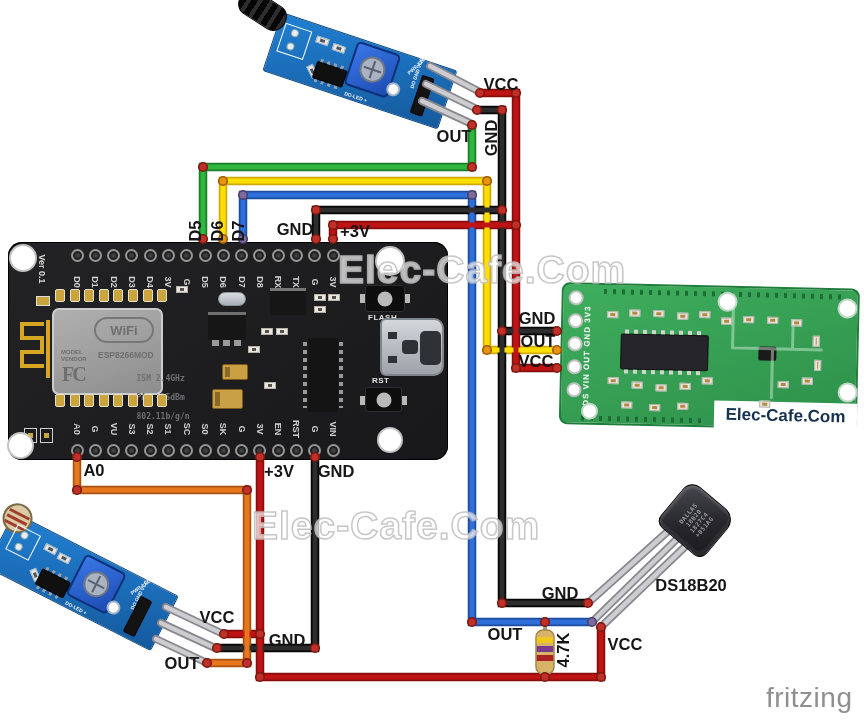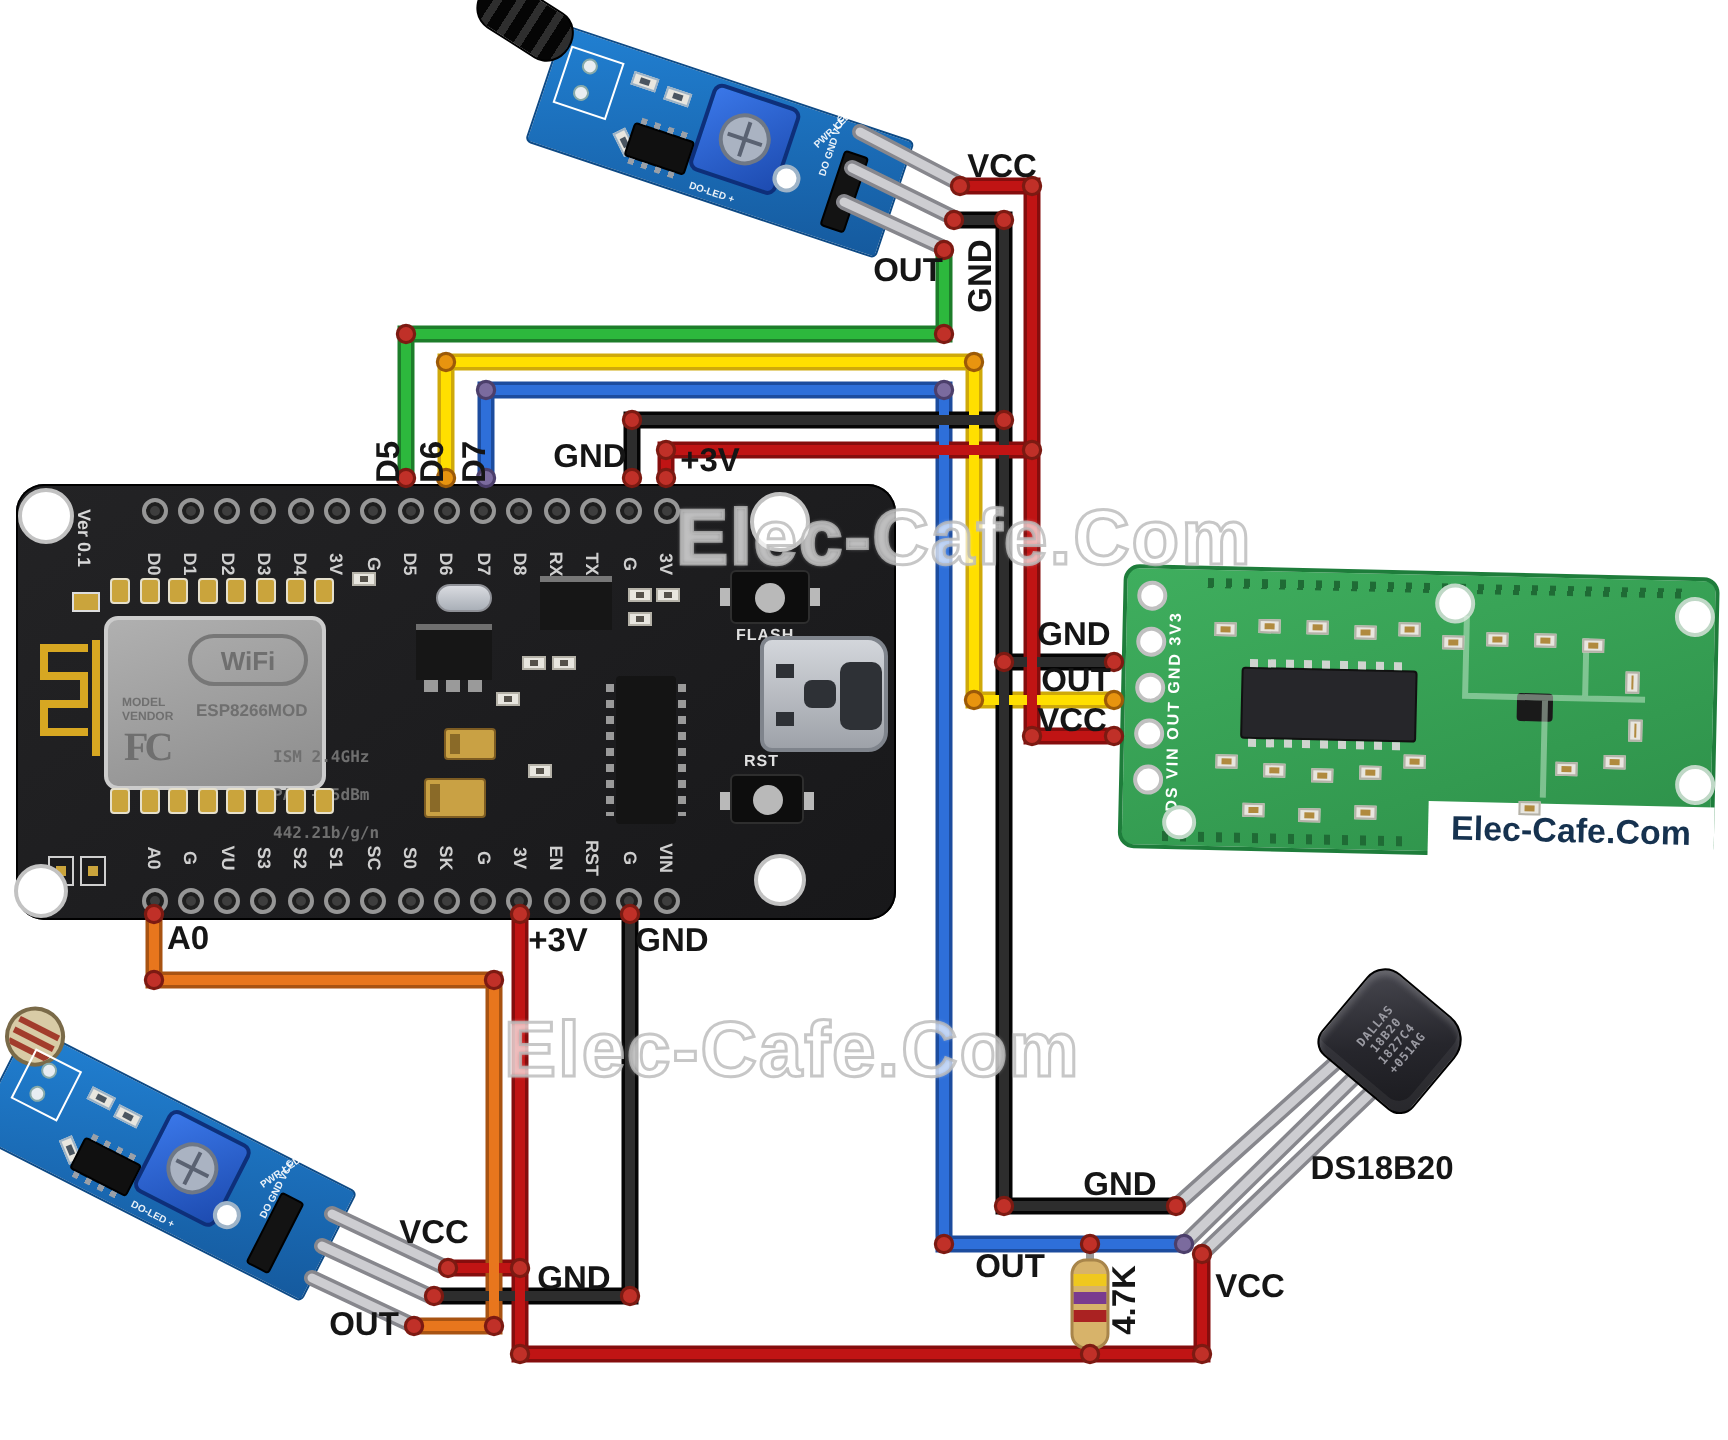--- a/index.html
+++ b/index.html
@@ -146,21 +146,21 @@
       <div class="wifi-oval">WiFi</div>
       <div class="esp-small" style="left:7px;top:39px">
         <span style="position:static">MODEL</span><br>
         <span style="position:static">VENDOR</span>
       </div>
       <div class="esp-chip" style="left:44px;top:40px">ESP8266MOD</div>
       <div class="fcc" style="left:8px;top:53px">FC</div>
       <div class="esp-lines" style="left:44px;top:54px">
         <span style="position:static">ISM 2.4GHz</span><br>
         <span style="position:static">PA  +25dBm</span><br>
-        <span style="position:static">442.21b/g/n</span>
+        <span style="position:static">802.11b/g/n</span>
       </div>
     </div>
 
     <div class="oval"></div>
     <div class="sq-ic"></div>
     <div class="ams">
       <i style="left:4px"></i>
         <i style="left:15px"></i>
         <i style="left:26px"></i>
     </div>
@@ -503,14 +503,15 @@
   <span class="lbl hlab" style="left:182px;top:663px">OUT</span>
 
   <span class="lbl hlab" style="left:560px;top:593px">GND</span>
   <span class="lbl hlab" style="left:505px;top:634px">OUT</span>
   <span class="lbl hlab" style="left:625px;top:644px">VCC</span>
   <span class="lbl hlab" style="left:691px;top:585px">DS18B20</span>
   <span class="lbl vlab" style="left:563px;top:650px">4.7K</span>
 
   <span class="wm" style="left:338px;top:248px">Elec-Cafe.Com</span>
   <span class="wm" style="left:252px;top:504px">Elec-Cafe.Com</span>
+  <span class="fritzing" style="left:766px;top:682px">fritzing</span>
 
 </div>
 
 </body></html>

